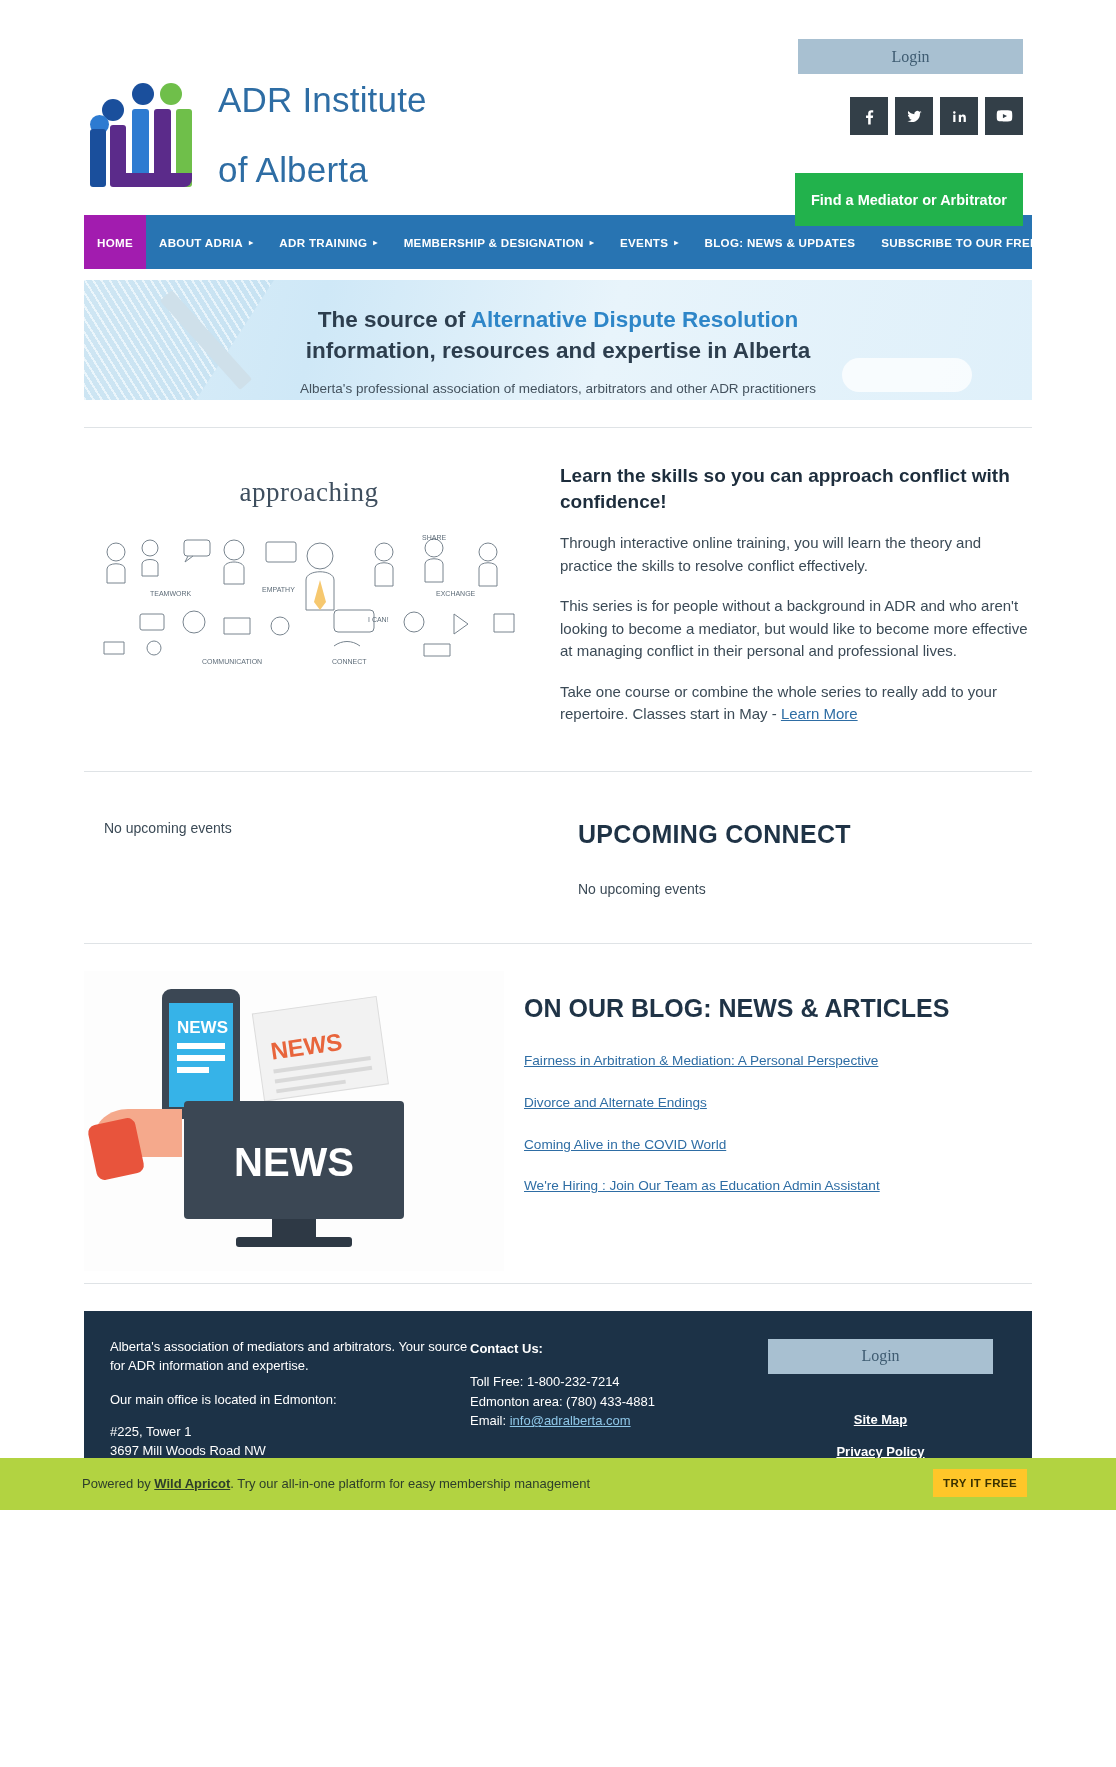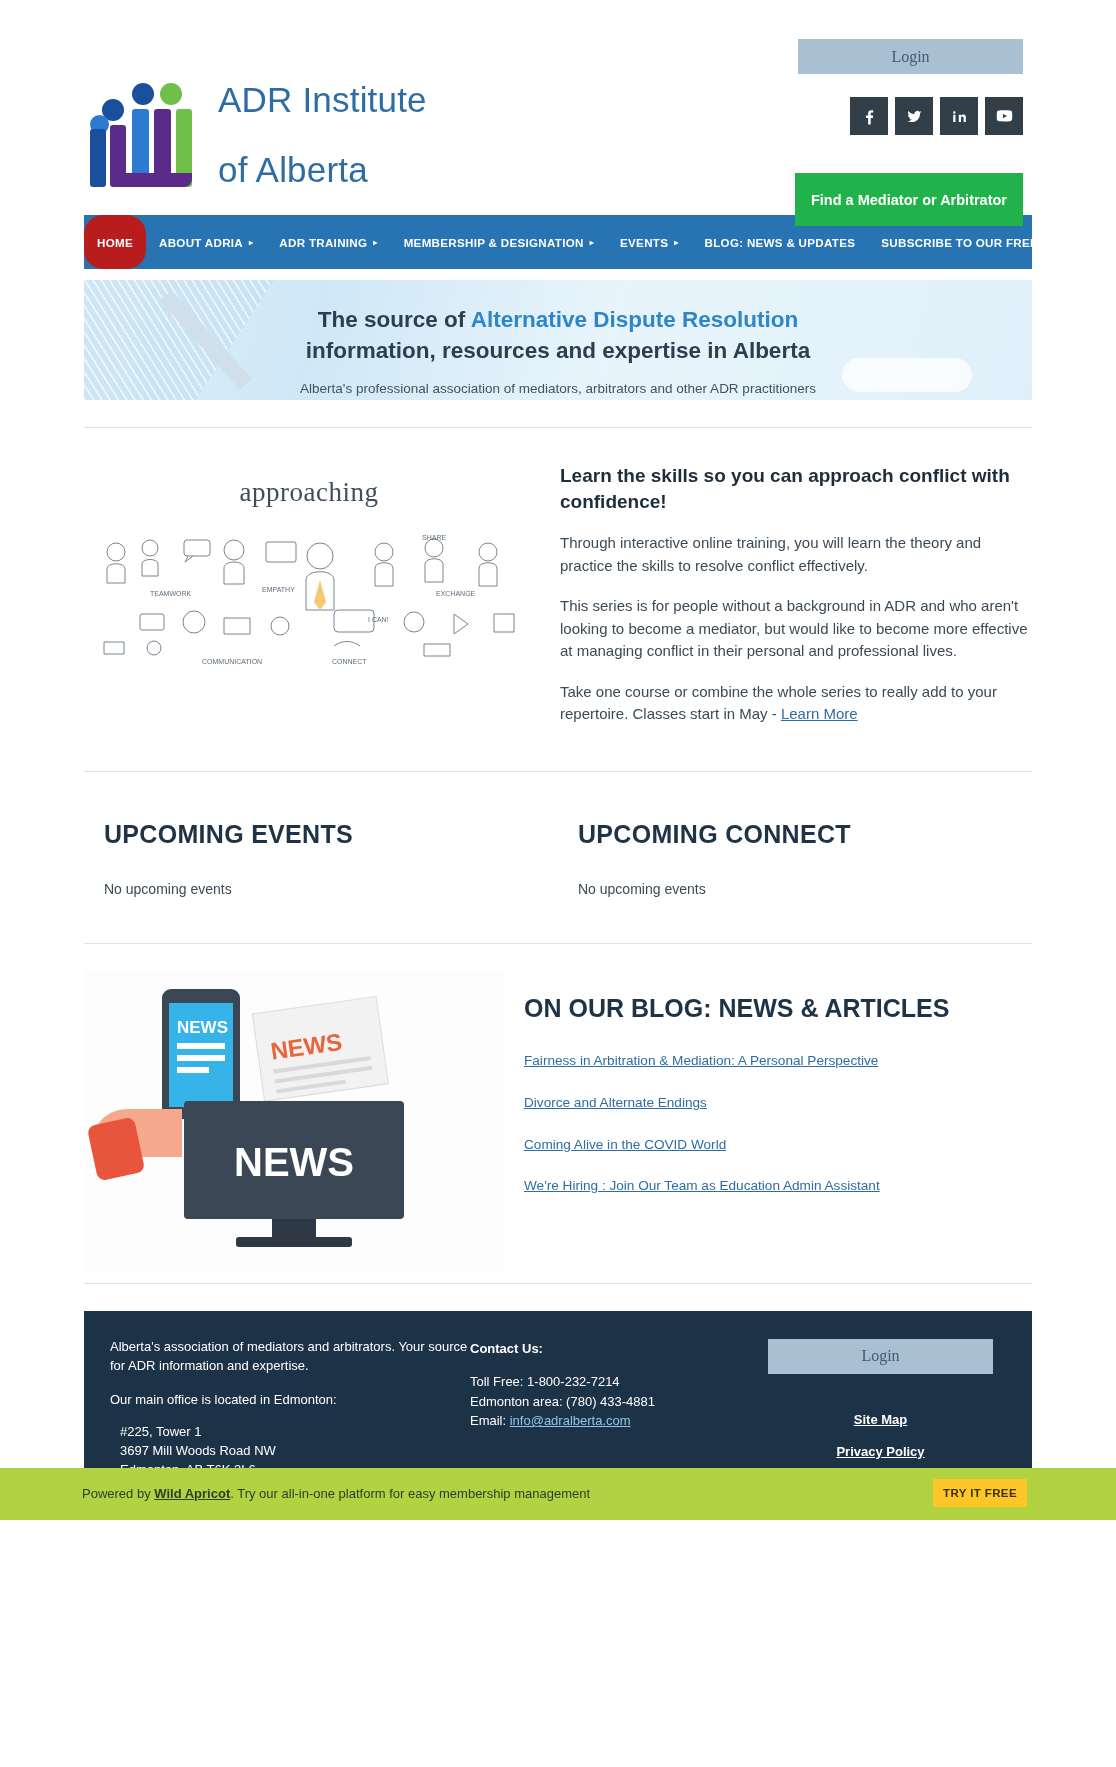--- a/index.html
+++ b/index.html
@@ -113,21 +113,21 @@
     align-items: center;
     padding: 0 13px;
     color: #fff;
     font-size: 11.6px;
     font-weight: bold;
     letter-spacing: .3px;
     text-transform: uppercase;
     cursor: pointer;
     white-space: nowrap;
   }
-  .nav-item.active { background: #b91c1c; border-radius: 19px; }
+  .nav-item.active { background: #a21caf; }
   .nav-item .caret { margin-left: 6px; font-size: 8px; }
 
   
   .hero {
     margin: 11px 84px 0;
     width: 948px;
     height: 120px;
     background: linear-gradient(105deg, #dbeef8 0%, #cfe8f7 25%, #e8f4fb 55%, #dff0fa 100%);
     position: relative;
     overflow: hidden;
@@ -523,21 +523,20 @@
       <p class="feature-p">
         <span>Take one course or combine the whole series to really add to your repertoire. Classes start in May - </span><a href="#">Learn More</a>
       </p>
     </div>
   </div>
 
   <hr class="sep">
 
   <div class="cols" style="margin-top:48px;">
     <div class="col left">
-      <h2 class="sec-title">UPCOMING EVENTS</h2>
       <div class="sec-note">No upcoming events</div>
     </div>
     <div class="col right">
       <h2 class="sec-title">UPCOMING CONNECT</h2>
       <div class="sec-note">No upcoming events</div>
     </div>
   </div>
 
   <hr class="sep" style="margin-top:46px;">
 
@@ -578,21 +577,21 @@
       <a class="blog-link" href="#">We're Hiring : Join Our Team as Education Admin Assistant</a>
     </div>
   </div>
 
   <hr class="sep" style="margin-top:12px;">
 
   <div class="footer">
     <div class="f-col1">
       <p>Alberta's association of mediators and arbitrators. Your source for ADR information and expertise.</p>
       <p>Our main office is located in Edmonton:</p>
-      <p style="margin:10px;line-height:1.45;">
+      <p style="margin:0;line-height:1.45;">
         <span>#225, Tower 1</span><br>
         <span>3697 Mill Woods Road NW</span><br>
         <span>Edmonton, AB T6K 3L6</span>
       </p>
     </div>
     <div class="f-col2">
       <div class="ct">Contact Us:</div>
       <div>Toll Free: 1-800-232-7214</div>
       <div>Edmonton area: (780) 433-4881</div>
       <div>

